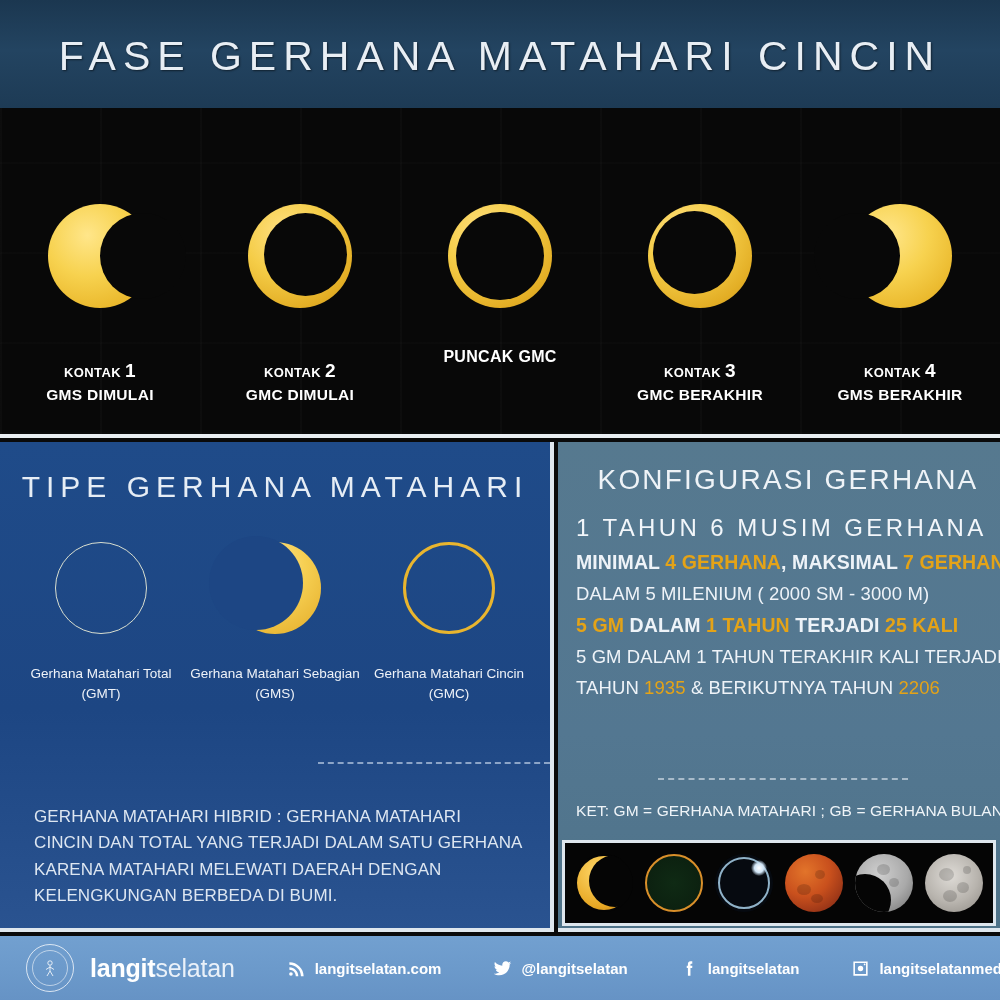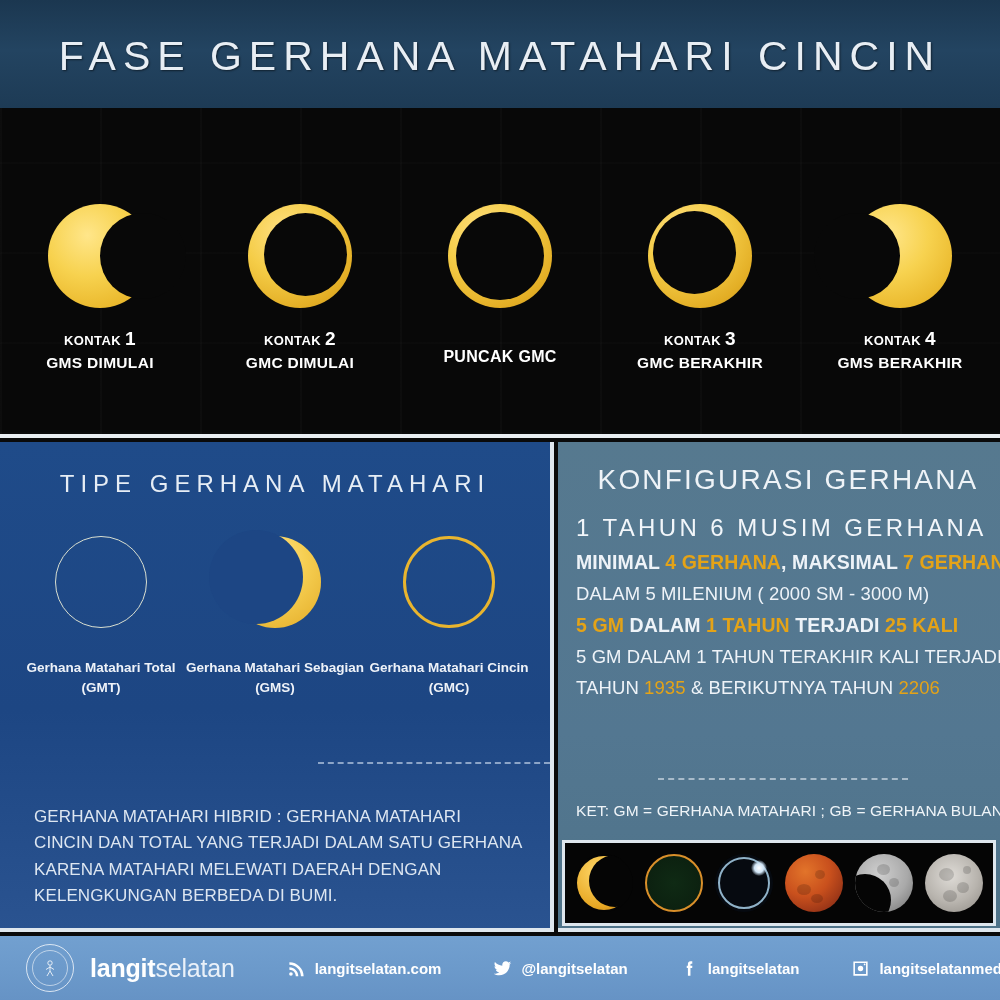--- a/index.html
+++ b/index.html
@@ -46,20 +46,21 @@
   }
   .phase {
     width: 200px; padding-top: 96px;
     display: flex; flex-direction: column; align-items: center;
   }
   .phase-art { width: 104px; height: 104px; position: relative; }
   .phase-caption { margin-top: 18px; text-align: center; line-height: 1.32; }
   .cap-top {
     color: #fff; font-size: 13px; font-weight: 700; letter-spacing: .4px;
     white-space: nowrap;
+    margin-top: 32px;
   }
   .cap-num { font-size: 19px; font-weight: 700; }
   .cap-bot {
     color: #fff; font-size: 15.5px; font-weight: 700; letter-spacing: .3px;
     white-space: nowrap; margin-top: 2px;
   }
   .cap-single {
     color: #fff; font-size: 16px; font-weight: 700; letter-spacing: .3px;
     white-space: nowrap; padding-top: 20px;
   }
@@ -84,21 +85,21 @@
   
   .left-panel {
     position: absolute; left: 0; top: 442px; width: 554px; height: 490px;
     background: linear-gradient(180deg, #1f4b89 0%, #1d4683 55%, #2a5390 100%);
     border-right: 4px solid #dfe7ee;
     border-bottom: 4px solid #dfe7ee;
     overflow: hidden;
   }
   .left-title {
     margin: 28px 0 6px 0; text-align: center;
-    color: #e6edf5; font-size: 24px; letter-spacing: 6px; font-weight: 400;
+    color: #e6edf5; font-size: 30px; letter-spacing: 6px; font-weight: 400;
   }
   .types-row {
     margin-top: 38px; display: flex; justify-content: space-around;
     padding: 0 14px;
   }
   .type-item { width: 172px; display: flex; flex-direction: column; align-items: center; }
   .type-art { width: 92px; height: 92px; position: relative; }
   .gmt-circle {
     position: absolute; inset: 0; border-radius: 50%;
     border: 1.6px solid #d9dfd0;
@@ -113,21 +114,21 @@
   .crescent-base {
     position: absolute; inset: 0; border-radius: 50%;
     background: radial-gradient(circle at 40% 26%, #ffe697 0%, #f6cf52 45%, #e3ab27 100%);
   }
   .crescent-cut {
     position: absolute; border-radius: 50%;
     background: #1d4684;
   }
   .type-label {
     margin-top: 30px; text-align: center; color: #eef2f8;
-    font-size: 13.5px; font-weight: 700; line-height: 1.45; white-space: nowrap;
+    font-size: 13.5px; font-weight: 400; line-height: 1.45; white-space: nowrap;
   }
   .dashed-left {
     position: absolute; left: 318px; top: 320px; width: 232px;
     border-top: 2px dashed #9fb6d4; opacity: .85;
   }
   .hybrid-text {
     position: absolute; left: 34px; top: 362px; width: 490px;
     color: #dde6f1; font-size: 17px; line-height: 1.55; letter-spacing: .1px;
   }
 

